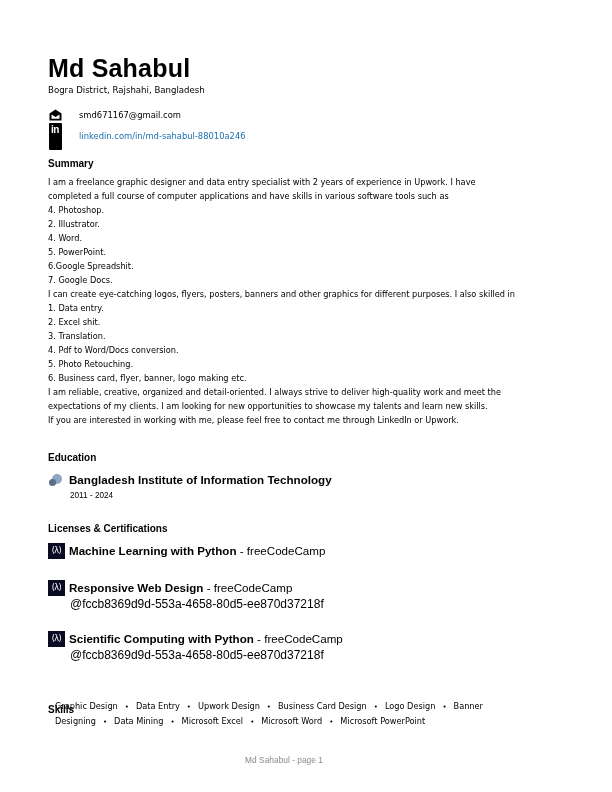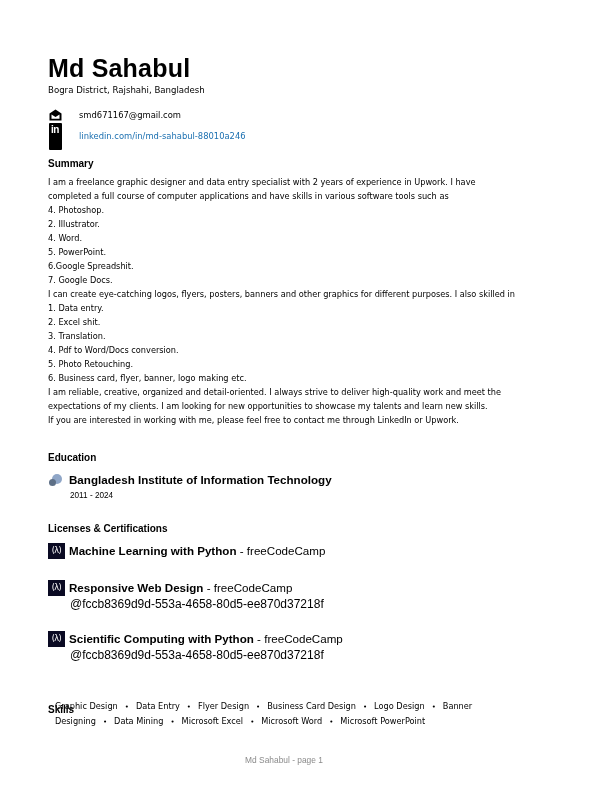--- a/index.html
+++ b/index.html
@@ -113,21 +113,21 @@
 
   <div class="cert" style="top:631px;">
     <span class="fcc-logo">(λ)</span>
     <span class="cert-title"><b>Scientific Computing with Python</b><span> - </span><span>freeCodeCamp</span></span>
   </div>
   <div class="cert-id" style="top:650px;">@fccb8369d9d-553a-4658-80d5-ee870d37218f</div>
 
   <div class="section-title" style="top:702px;">Skills</div>
   <div class="skills">
     <div>
-      <span>Graphic Design</span><span class="sep">•</span><span>Data Entry</span><span class="sep">•</span><span>Flyer Design</span><span class="sep">•</span><span>Business Card Design</span><span class="sep">•</span><span>Logo Design</span><span class="sep">•</span><span>Banner</span>
+      <span>Graphic Design</span><span class="sep">•</span><span>Data Entry</span><span class="sep">•</span><span>Upwork Design</span><span class="sep">•</span><span>Business Card Design</span><span class="sep">•</span><span>Logo Design</span><span class="sep">•</span><span>Banner</span>
     </div>
     <div>
       <span>Designing</span><span class="sep">•</span><span>Data Mining</span><span class="sep">•</span><span>Microsoft Excel</span><span class="sep">•</span><span>Microsoft Word</span><span class="sep">•</span><span>Microsoft PowerPoint</span>
     </div>
   </div>
 
   <div class="footer">Md Sahabul - page 1</div>
 </div>
 
 </body></html>

